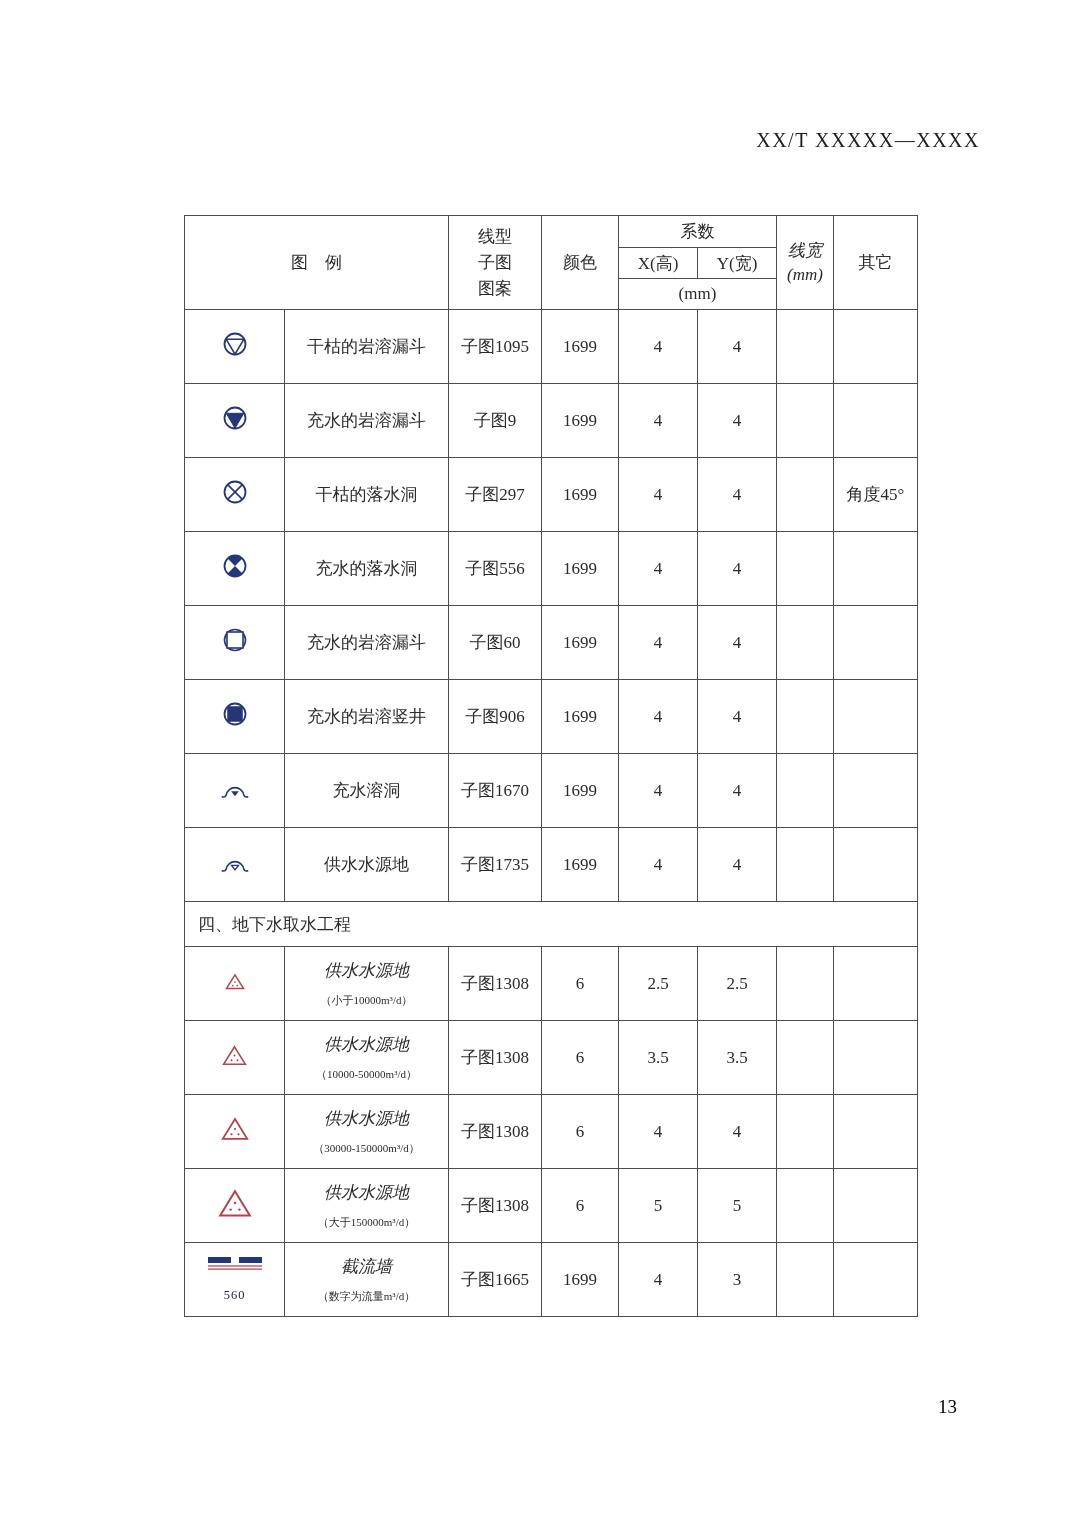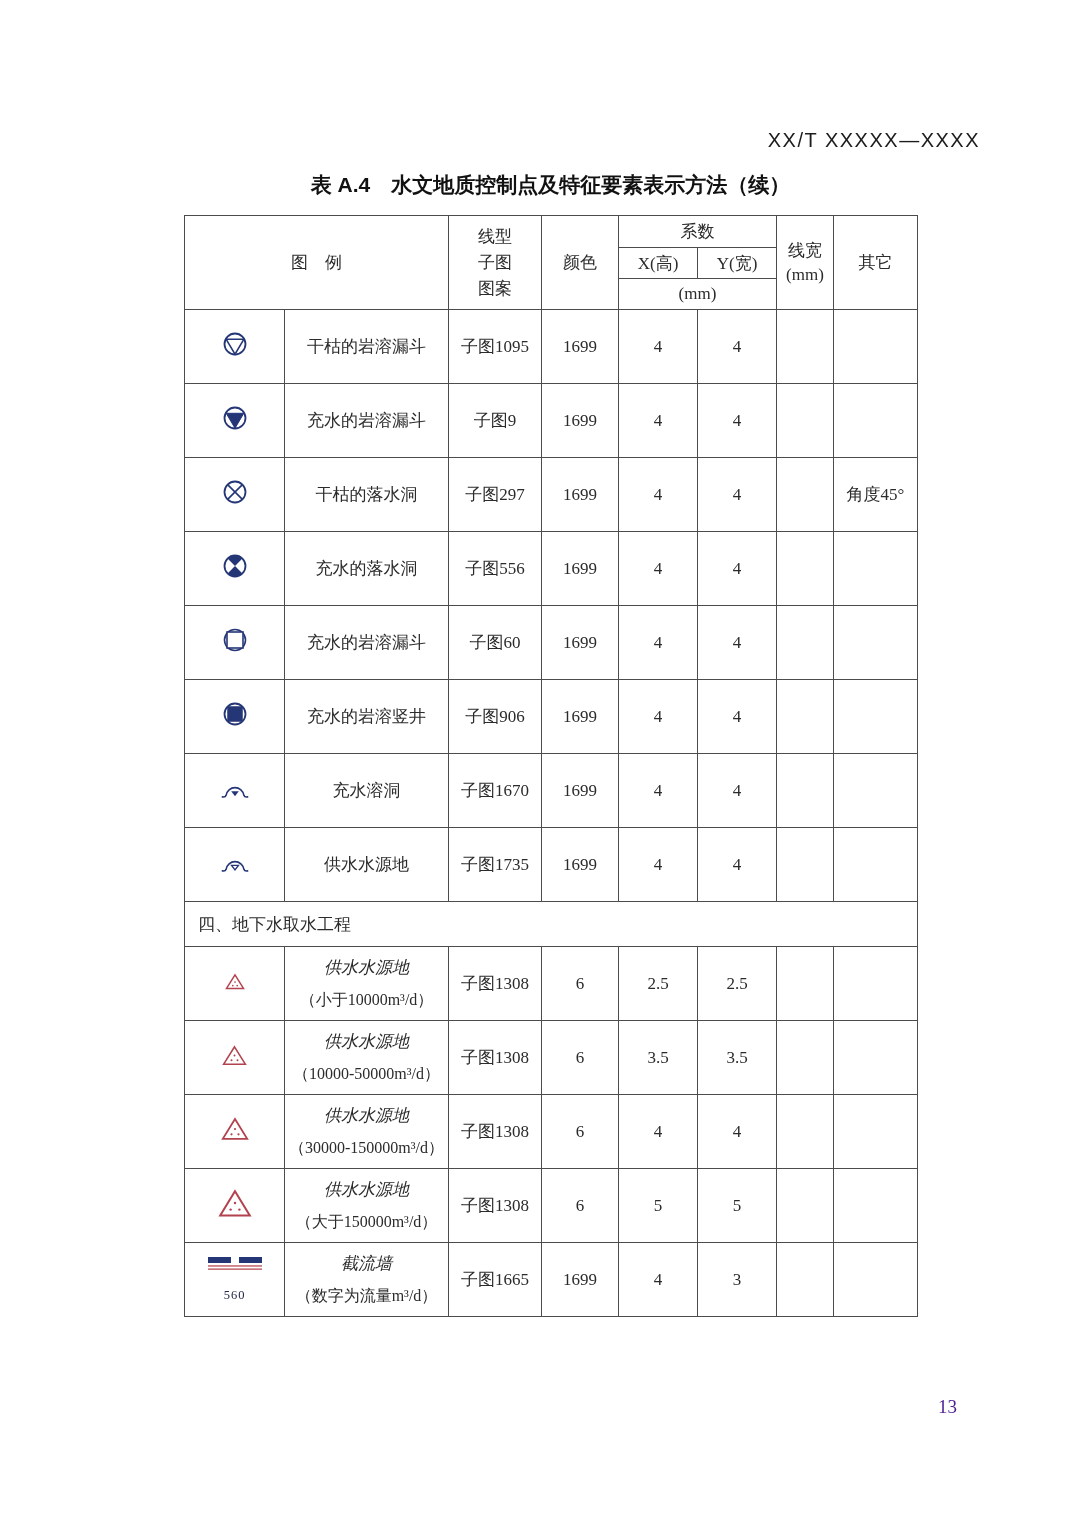--- a/index.html
+++ b/index.html
@@ -7,21 +7,21 @@
     position:relative;
     width:1080px;height:1527px;
     background:#ffffff;
     margin:0 auto;
     font-family:"Liberation Serif",serif;
     color:#2b2b2b;
     overflow:hidden;
   }
   .doc-code{
     position:absolute;top:129px;right:100px;
-    font-family:Liberation Sans, sans-serif;
+    font-family:Liberation Serif, serif;
     font-size:20px;letter-spacing:1.5px;color:#1c1c1c;
   }
   .title{
     position:absolute;top:171px;left:184px;width:733px;
     text-align:center;
     font-family:"Liberation Sans",sans-serif;
     font-weight:bold;font-size:21px;color:#111111;
   }
   table.tbl{
     position:absolute;top:215px;left:184px;width:733px;
@@ -29,39 +29,38 @@
   }
   .tbl th,.tbl td{
     border:1px solid #4c4c4c;
     text-align:center;vertical-align:middle;
     font-weight:normal;font-size:17px;padding:0;color:#2b2b2b;
   }
   .tbl thead .h1 th{height:31px;}
   .tbl thead .h2 th{height:30px;}
   .tbl thead .h3 th{height:30px;}
   .lines3{line-height:26px;}
-  .lines2{line-height:24px;}
+  .lines2{line-height:24px;font-style:italic;}
   .row-std td{height:73px;}
   .section-row td{height:44px;text-align:left;padding-left:13px;font-size:17px;font-family:Liberation Serif, serif;}
   .name-main{line-height:1.4;font-style:italic;}
-  .name-detail{font-size:16px;margin-top:11px;color:#2b2b2b;}
+  .name-detail{font-size:11px;margin-top:11px;color:#2b2b2b;}
   .icon{display:inline-block;line-height:0;}
   .icon svg{display:block;}
   .symbol-stack{display:inline-block;text-align:center;line-height:0;}
   .wall-label{display:block;font-size:12.5px;line-height:1.2;margin-top:17px;color:#23264a;letter-spacing:1px;}
-  .pageno{position:absolute;top:1396px;left:938px;font-size:19px;color:#4c1d95;}
+  .pageno{position:absolute;top:1396px;left:938px;font-size:19px;color:#000000;}
 </style>
 </head>
 <body>
 
 <div class="page">
 
   <div class="doc-code">XX/T XXXXX—XXXX</div>
 
-  <div class="title">表 A.4　水文地质控制点及特征要素表示方法（续）</div>
 
   <table class="tbl">
     <colgroup>
       <col style="width:100px">
         <col style="width:164px">
         <col style="width:93px">
         <col style="width:77px">
       <col style="width:79px">
         <col style="width:79px">
         <col style="width:57px">

